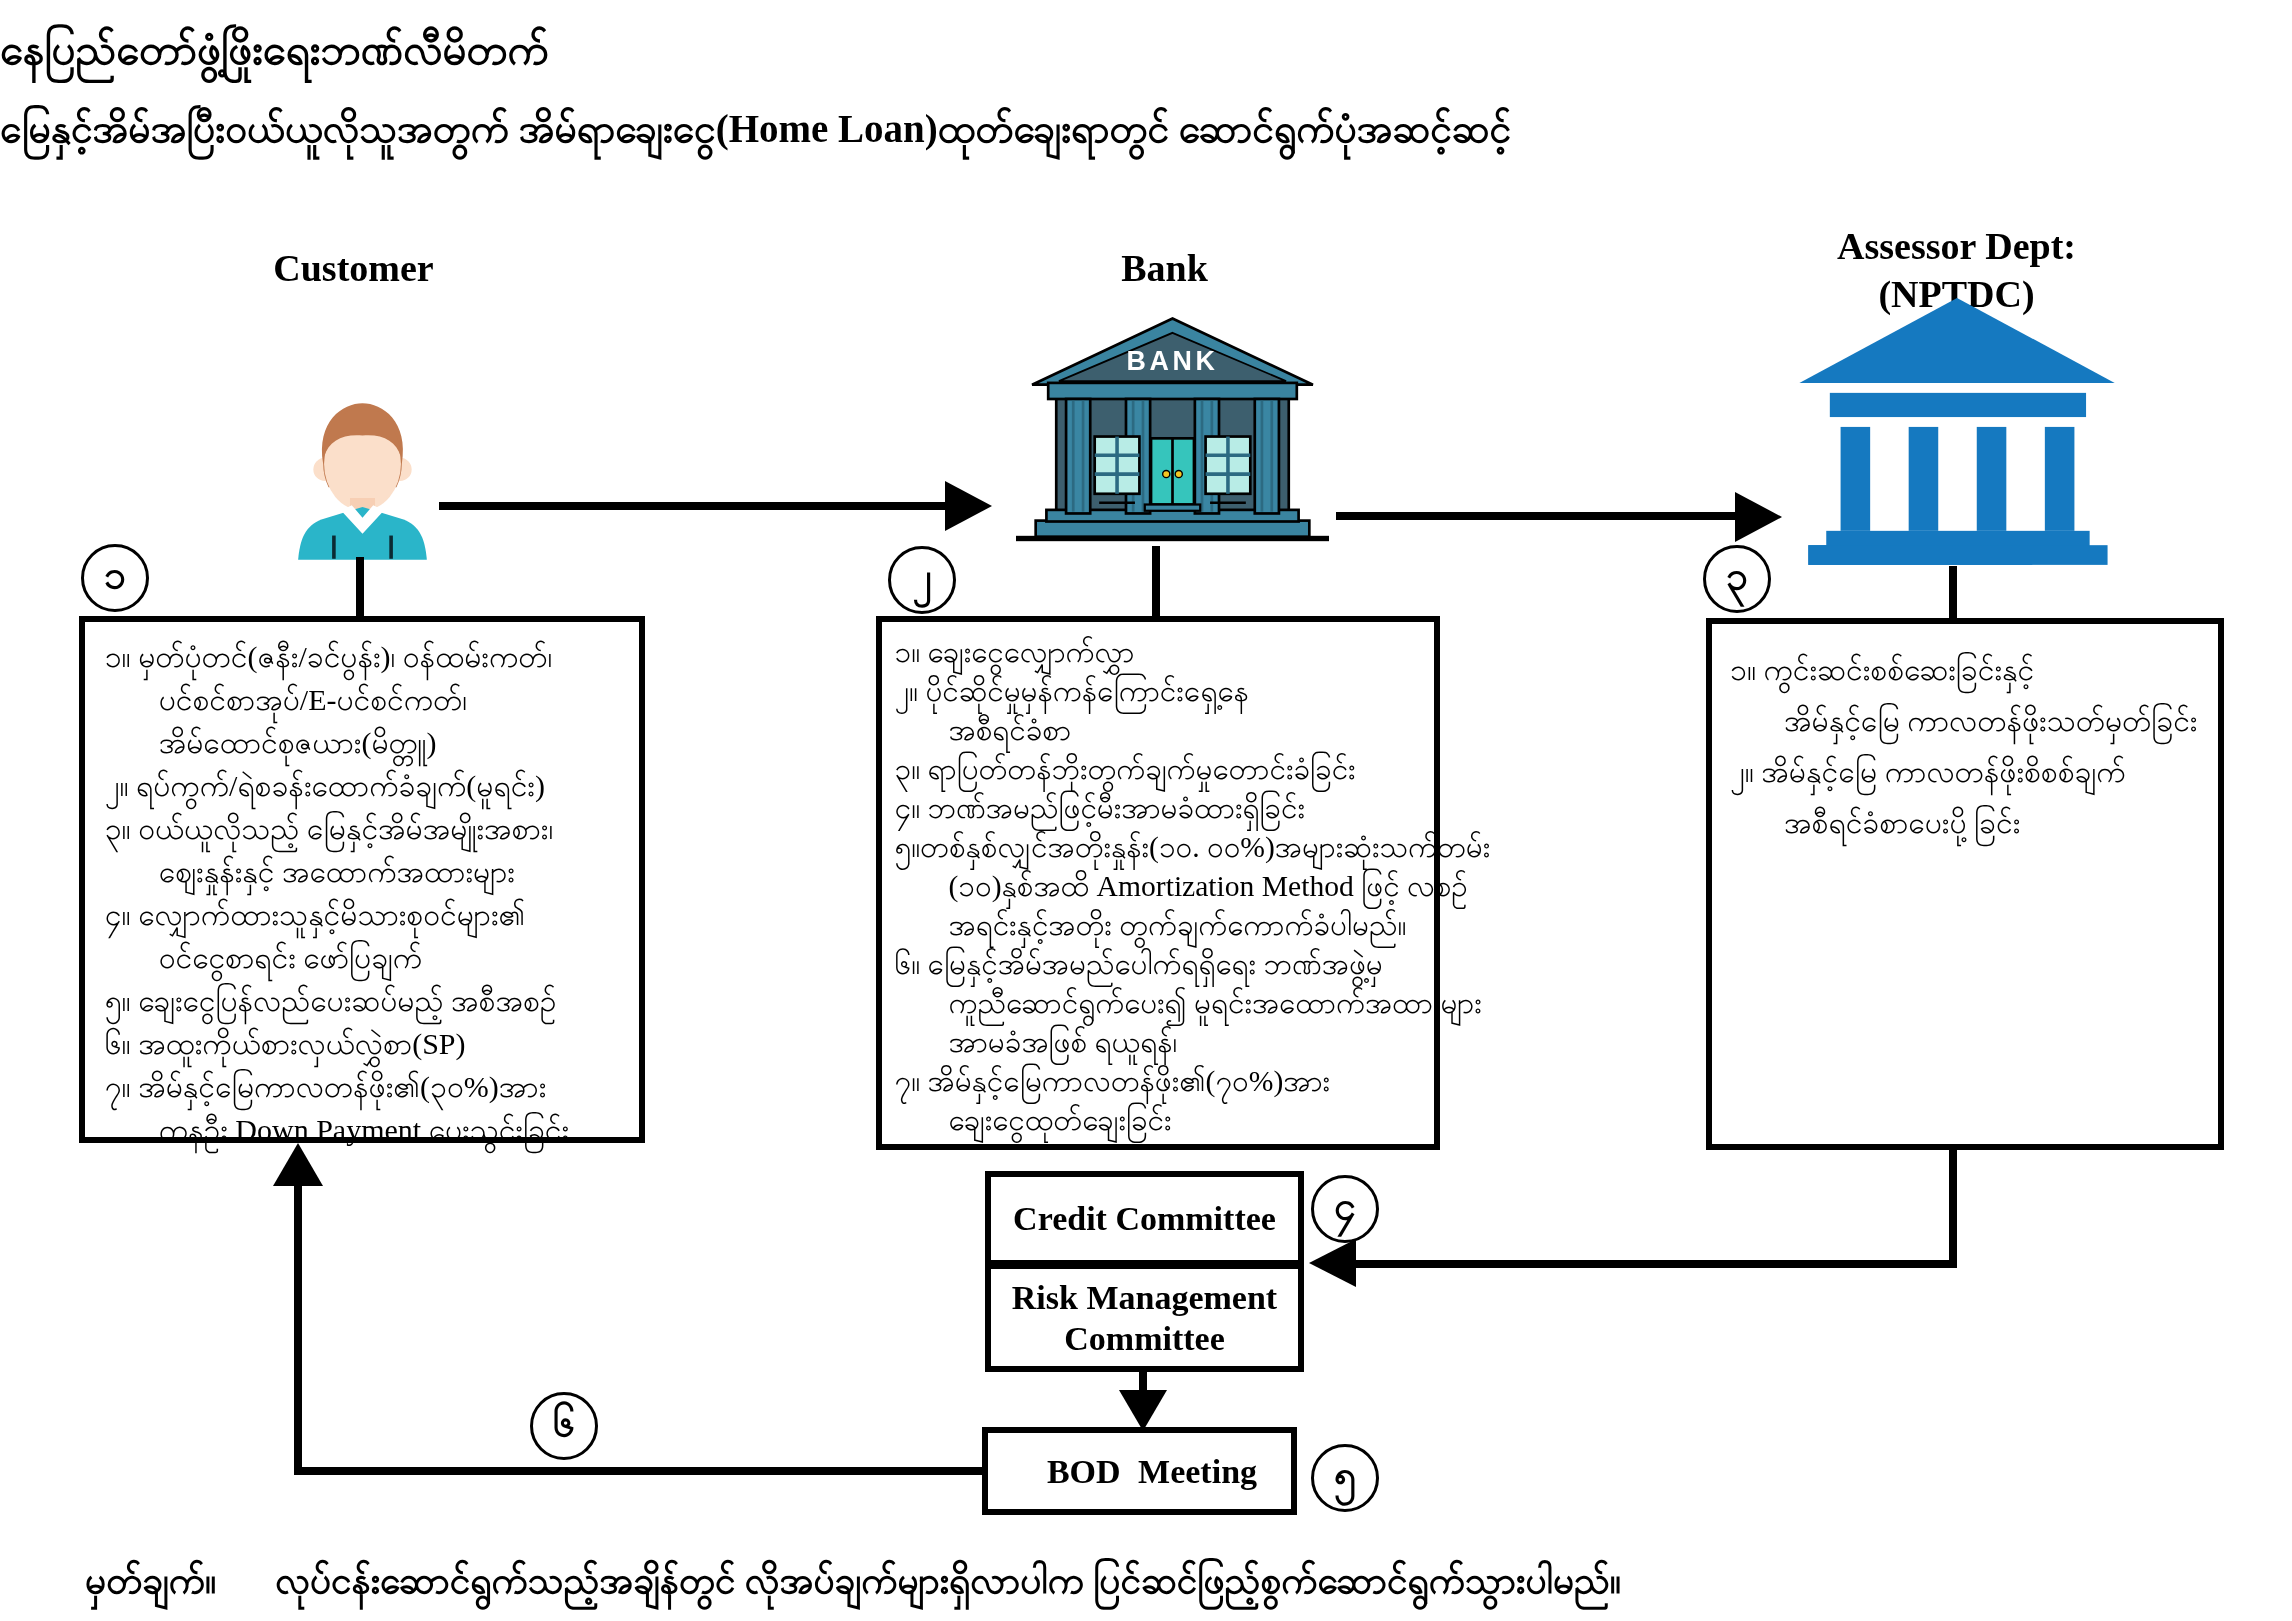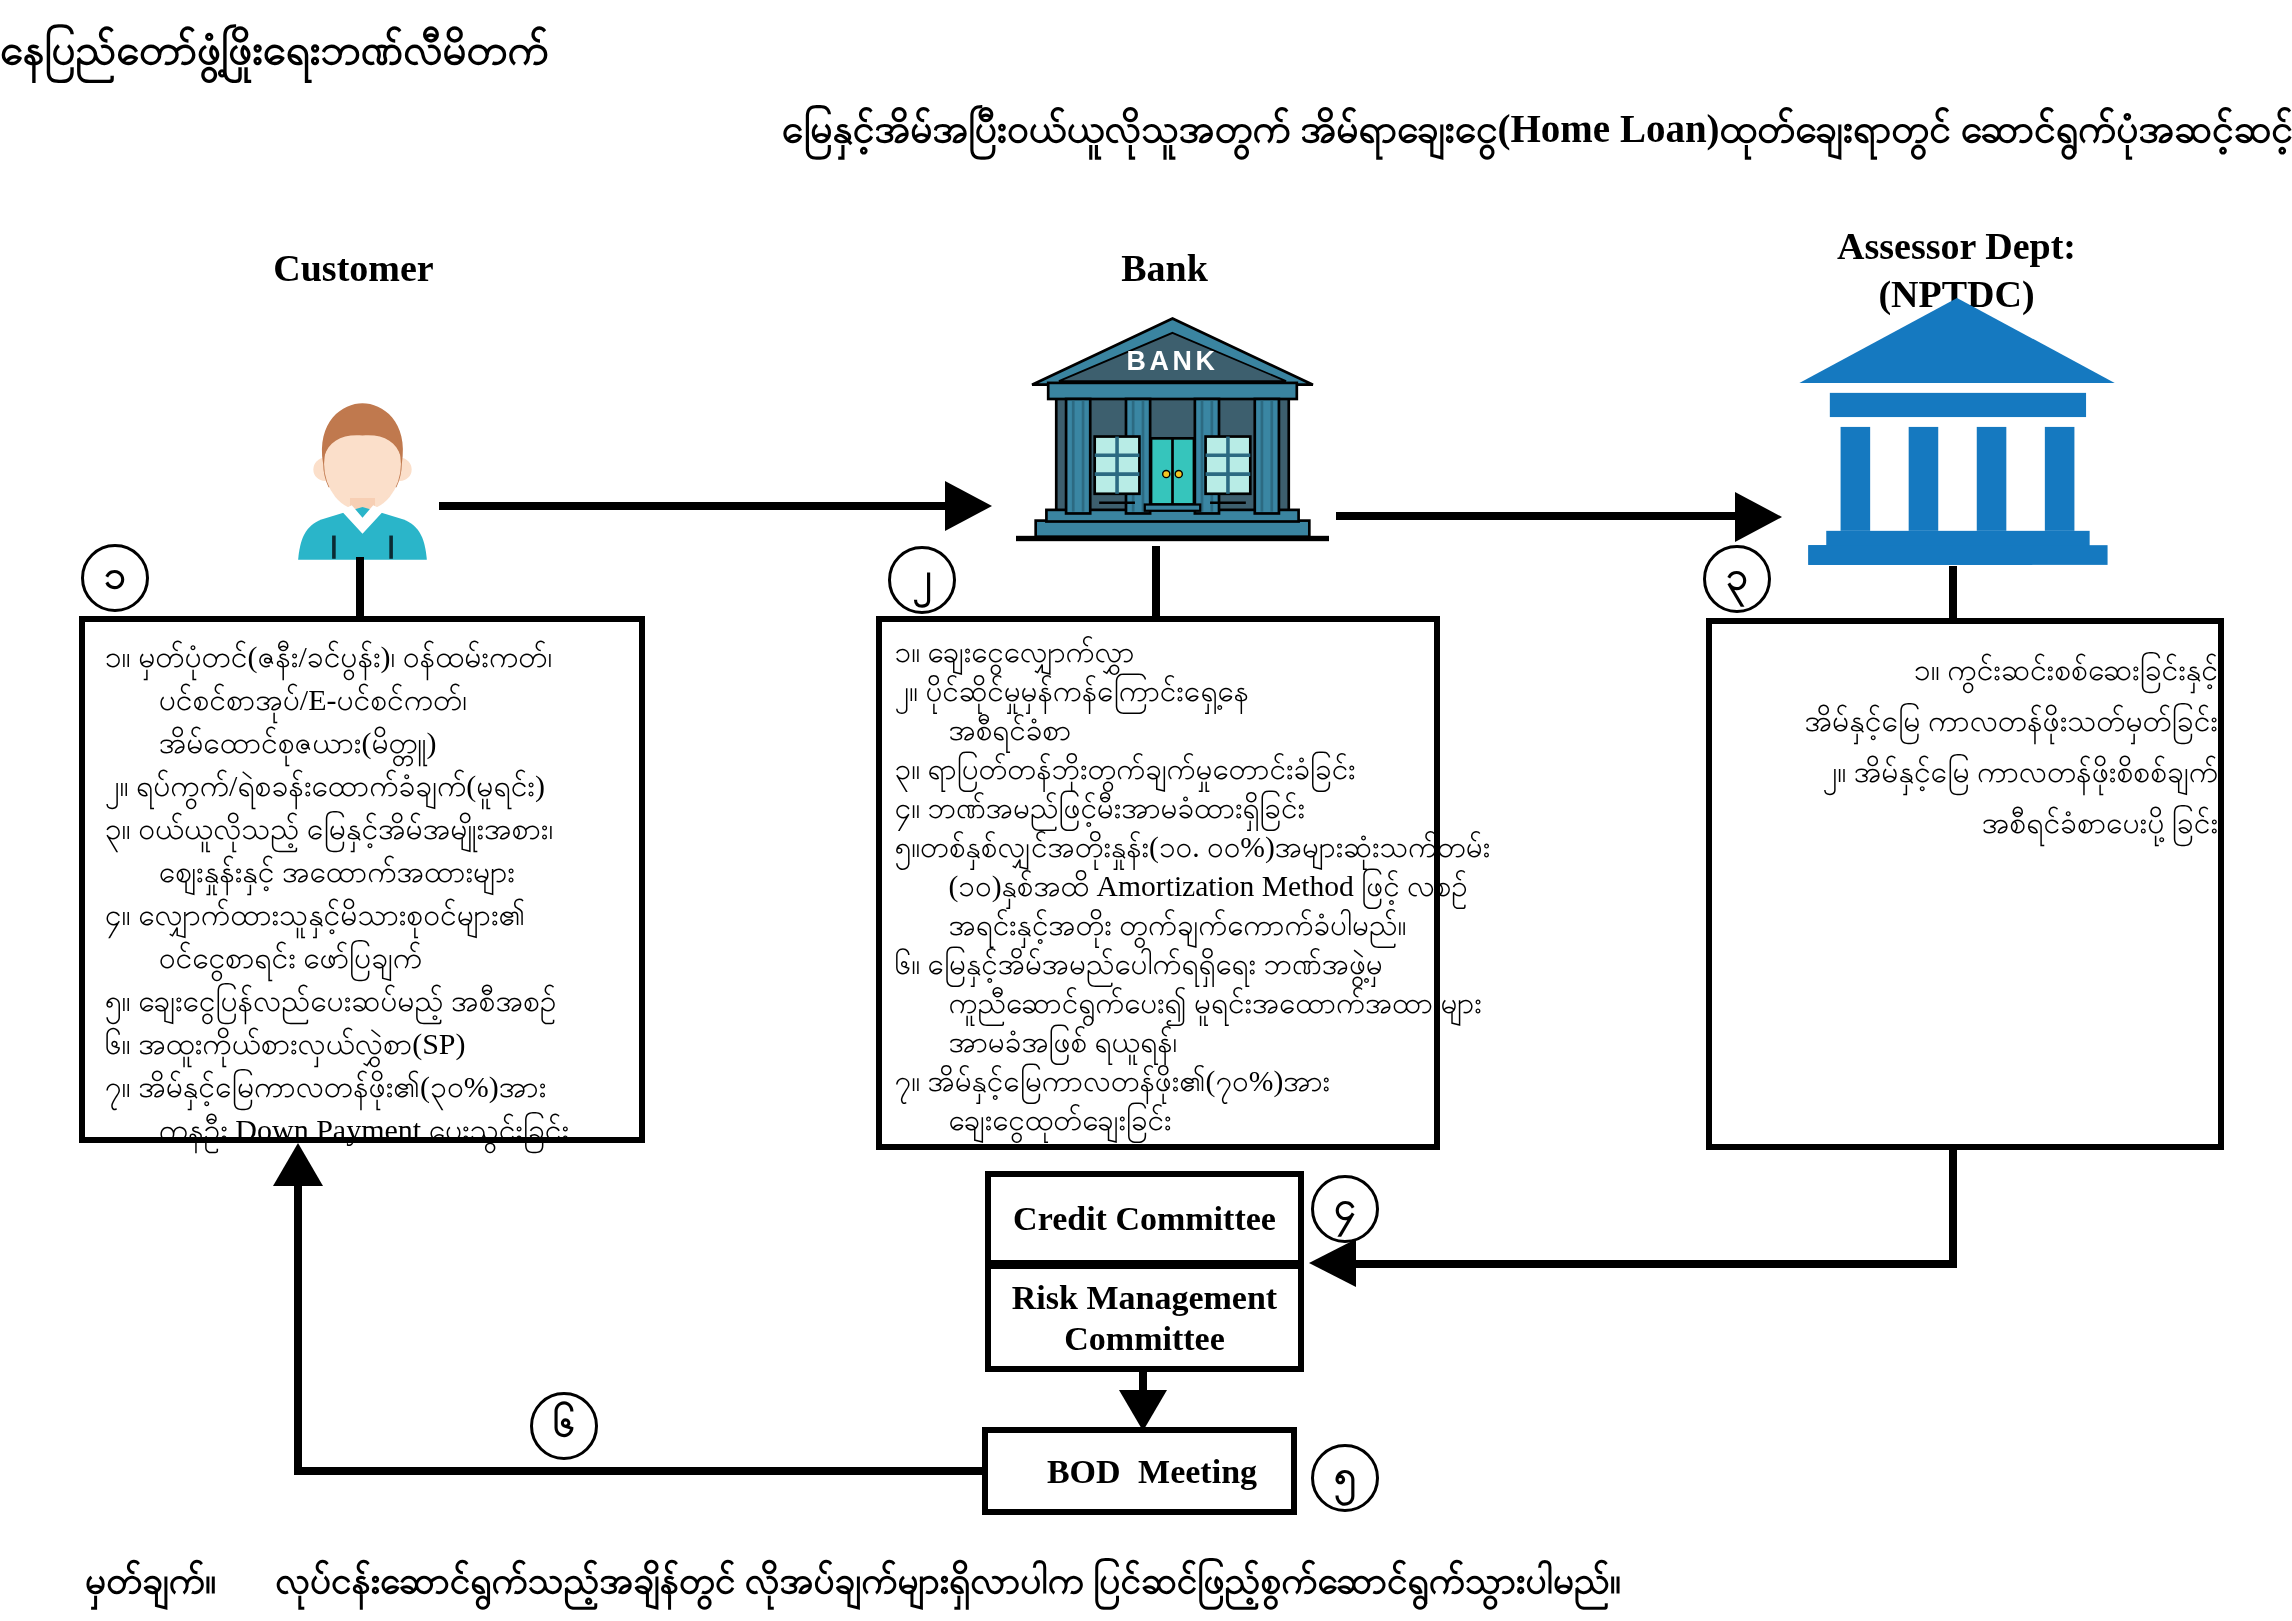--- a/index.html
+++ b/index.html
@@ -2,21 +2,21 @@
 <html style="font-size:14.3px"><head>
 <meta charset="utf-8">
 <style>
   html,body{margin:0;padding:0;background:#ffffff;}
   .canvas{
     position:relative;width:2293px;height:1621px;background:#ffffff;
     font-family:"Liberation Serif","DejaVu Serif",serif;color:#000;overflow:hidden;
   }
   .abs{position:absolute;}
   .title1{left:0;right:0;top:23px;font-size:42px;font-weight:bold;text-align:left;}
-  .title2{left:0;right:0;top:104px;font-size:39px;font-weight:bold;text-align:right;}
+  .title2{left:0;right:0;top:104px;font-size:39px;font-weight:bold;text-align:left;}
   .colhdr{font-size:38px;font-weight:bold;text-align:center;line-height:48px;}
   .listbox{
     box-sizing:border-box;border:6.3px solid #000;background:#fff;
   }
   .line{font-size:30px;line-height:43px;white-space:nowrap;}
   .bankline{font-size:29.6px;line-height:39px;white-space:nowrap;}
   .assline{font-size:30px;line-height:51px;white-space:nowrap;}
   .cont{padding-left:54px;}
   .badge{
     box-sizing:border-box;width:68px;height:68px;border:3.6px solid #000;border-radius:50%;
@@ -159,21 +159,21 @@
     <div class="bankline">၅။တစ်နှစ်လျှင်အတိုးနှုန်း(၁၀. ၀၀%)အများဆုံးသက်တမ်း</div>
     <div class="bankline cont">(၁၀)နှစ်အထိ Amortization Method ဖြင့် လစဉ်</div>
     <div class="bankline cont">အရင်းနှင့်အတိုး တွက်ချက်ကောက်ခံပါမည်။</div>
     <div class="bankline">၆။  မြေနှင့်အိမ်အမည်ပေါက်ရရှိရေး ဘဏ်အဖွဲ့မှ</div>
     <div class="bankline cont">ကူညီဆောင်ရွက်ပေး၍ မူရင်းအထောက်အထားများ</div>
     <div class="bankline cont">အာမခံအဖြစ် ရယူရန်၊</div>
     <div class="bankline">၇။  အိမ်နှင့်မြေကာလတန်ဖိုး၏(၇၀%)အား</div>
     <div class="bankline cont">ချေးငွေထုတ်ချေးခြင်း</div>
   </div>
 
-  <div class="abs listbox" style="left:1706px;top:618px;width:518px;height:532px;padding:19.7px 0 0 18px;text-align:right;">
+  <div class="abs listbox" style="left:1706px;top:618px;width:518px;height:532px;padding:19.7px 0 0 18px;">
     <div class="assline">၁။  ကွင်းဆင်းစစ်ဆေးခြင်းနှင့်</div>
     <div class="assline cont">အိမ်နှင့်မြေ ကာလတန်ဖိုးသတ်မှတ်ခြင်း</div>
     <div class="assline">၂။  အိမ်နှင့်မြေ ကာလတန်ဖိုးစိစစ်ချက်</div>
     <div class="assline cont">အစီရင်ခံစာပေးပို့ခြင်း</div>
   </div>
 
   <div class="abs vline" style="left:1949px;top:1150px;height:116px;"></div>
   <div class="abs hline" style="left:1354px;top:1260px;width:603px;"></div>
   <div class="abs" style="left:1309px;top:1239px;width:0;height:0;border-right:47px solid #000;border-top:24px solid transparent;border-bottom:24px solid transparent;"></div>
 

